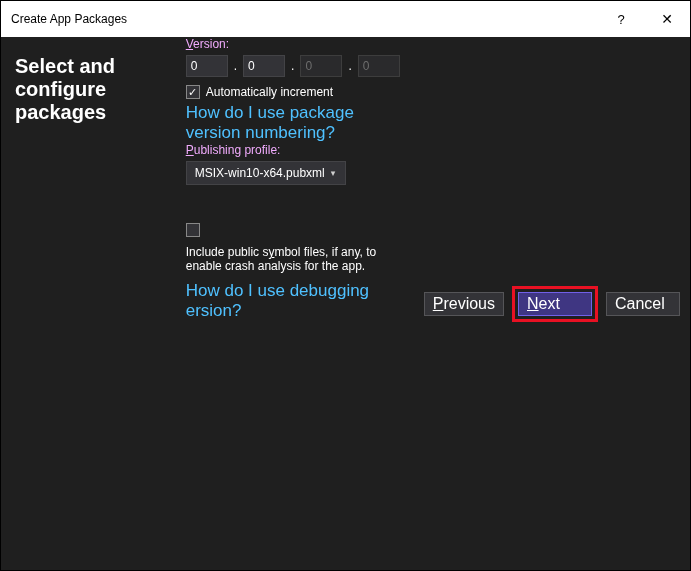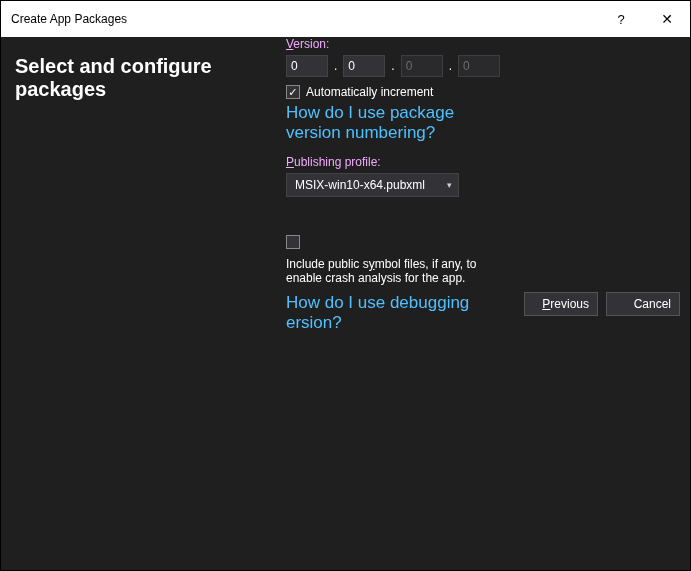--- a/index.html
+++ b/index.html
@@ -99,32 +99,32 @@
   font-size: 11px;
   line-height: 1;
 }
 .checkbox.unchecked { color: transparent; }
 .link {
   color: #4fc1ff;
   cursor: pointer;
   font-size: 17px;
   text-decoration: none;
 }
-.publishing-section { margin-top: 12px; }
+.publishing-section { margin-top: 0; }
 .dropdown {
   display: inline-flex;
   align-items: center;
   background: #333337;
   border: 1px solid #434346;
   height: 24px;
   padding: 0 6px 0 8px;
   cursor: pointer;
   font-size: 12px;
   color: #fff;
-  gap: 22px;
+  gap: 6px;
   min-width: 160px;
 }
 .dropdown-arrow { font-size: 9px; color: #cfcfcf; }
 .symbol-section { margin-top: 38px; }
 .symbol-row {
   display: flex;
   align-items: center;
   gap: 8px;
   flex-wrap: wrap;
 }
@@ -135,25 +135,25 @@
   gap: 8px;
   padding: 6px 10px 10px 10px;
   background: #1f1f1f;
 }
 .btn {
   min-width: 74px;
   height: 24px;
   border: 1px solid #555558;
   background: #333337;
   color: #fff;
-  font-size: 12px;
-  cursor: pointer;
-  display: inline-flex;
-  align-items: center;
-  justify-content: flex-end;
+  font-size: 16px;
+  cursor: pointer;
+  display: inline-flex;
+  align-items: center;
+  justify-content: flex-start;
   padding: 0 8px;
 }
 .btn-primary {
   background: #3f3682;
   border: 1px solid #7160e8;
 }
 .highlight-box {
   border: 3px solid #e81123;
   padding: 3px;
   display: inline-flex;
@@ -211,15 +211,20 @@
         </span>
         <a class="link">How do I use debugging ersion?</a>
       </div>
     </div>
   </div>
 
   <div class="footer">
     <button class="btn">
       <span><span class="access-key">P</span><span>revious</span></span>
     </button>
+    <span class="highlight-box">
+      <button class="btn btn-primary">
+        <span><span class="access-key">N</span><span>ext</span></span>
+      </button>
+    </span>
     <button class="btn">Cancel</button>
   </div>
 </div>
 
 </body></html>

